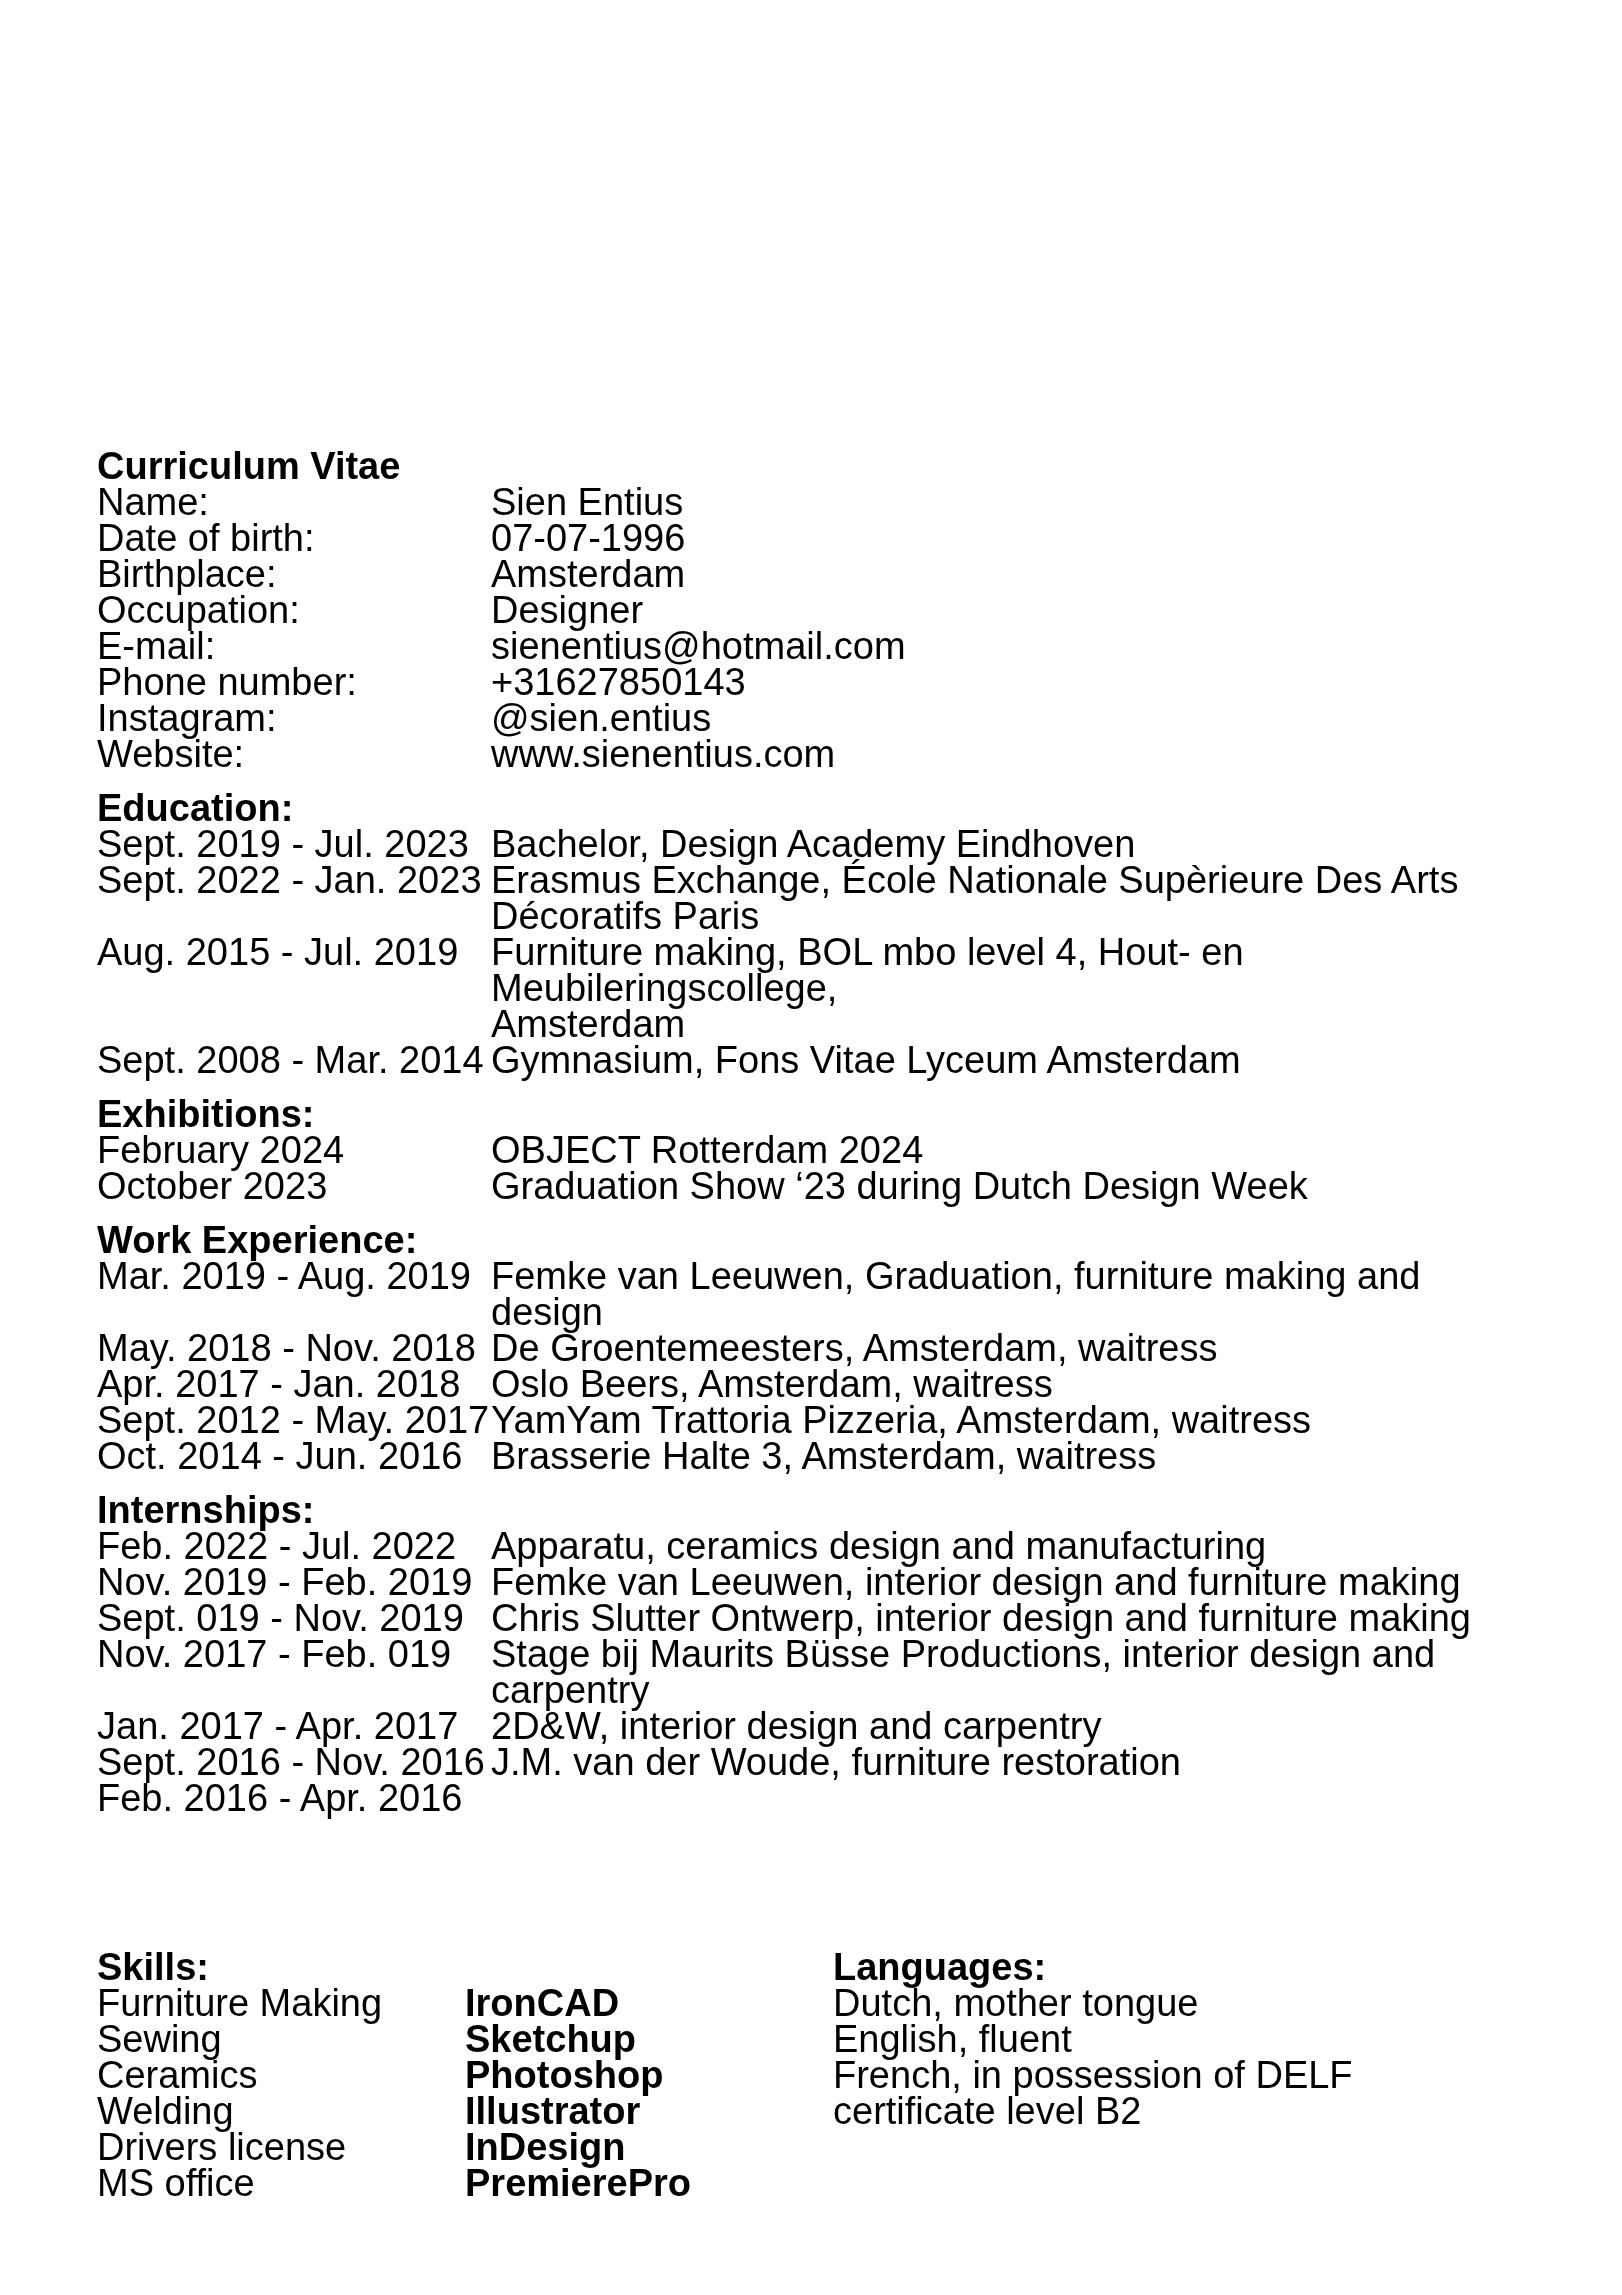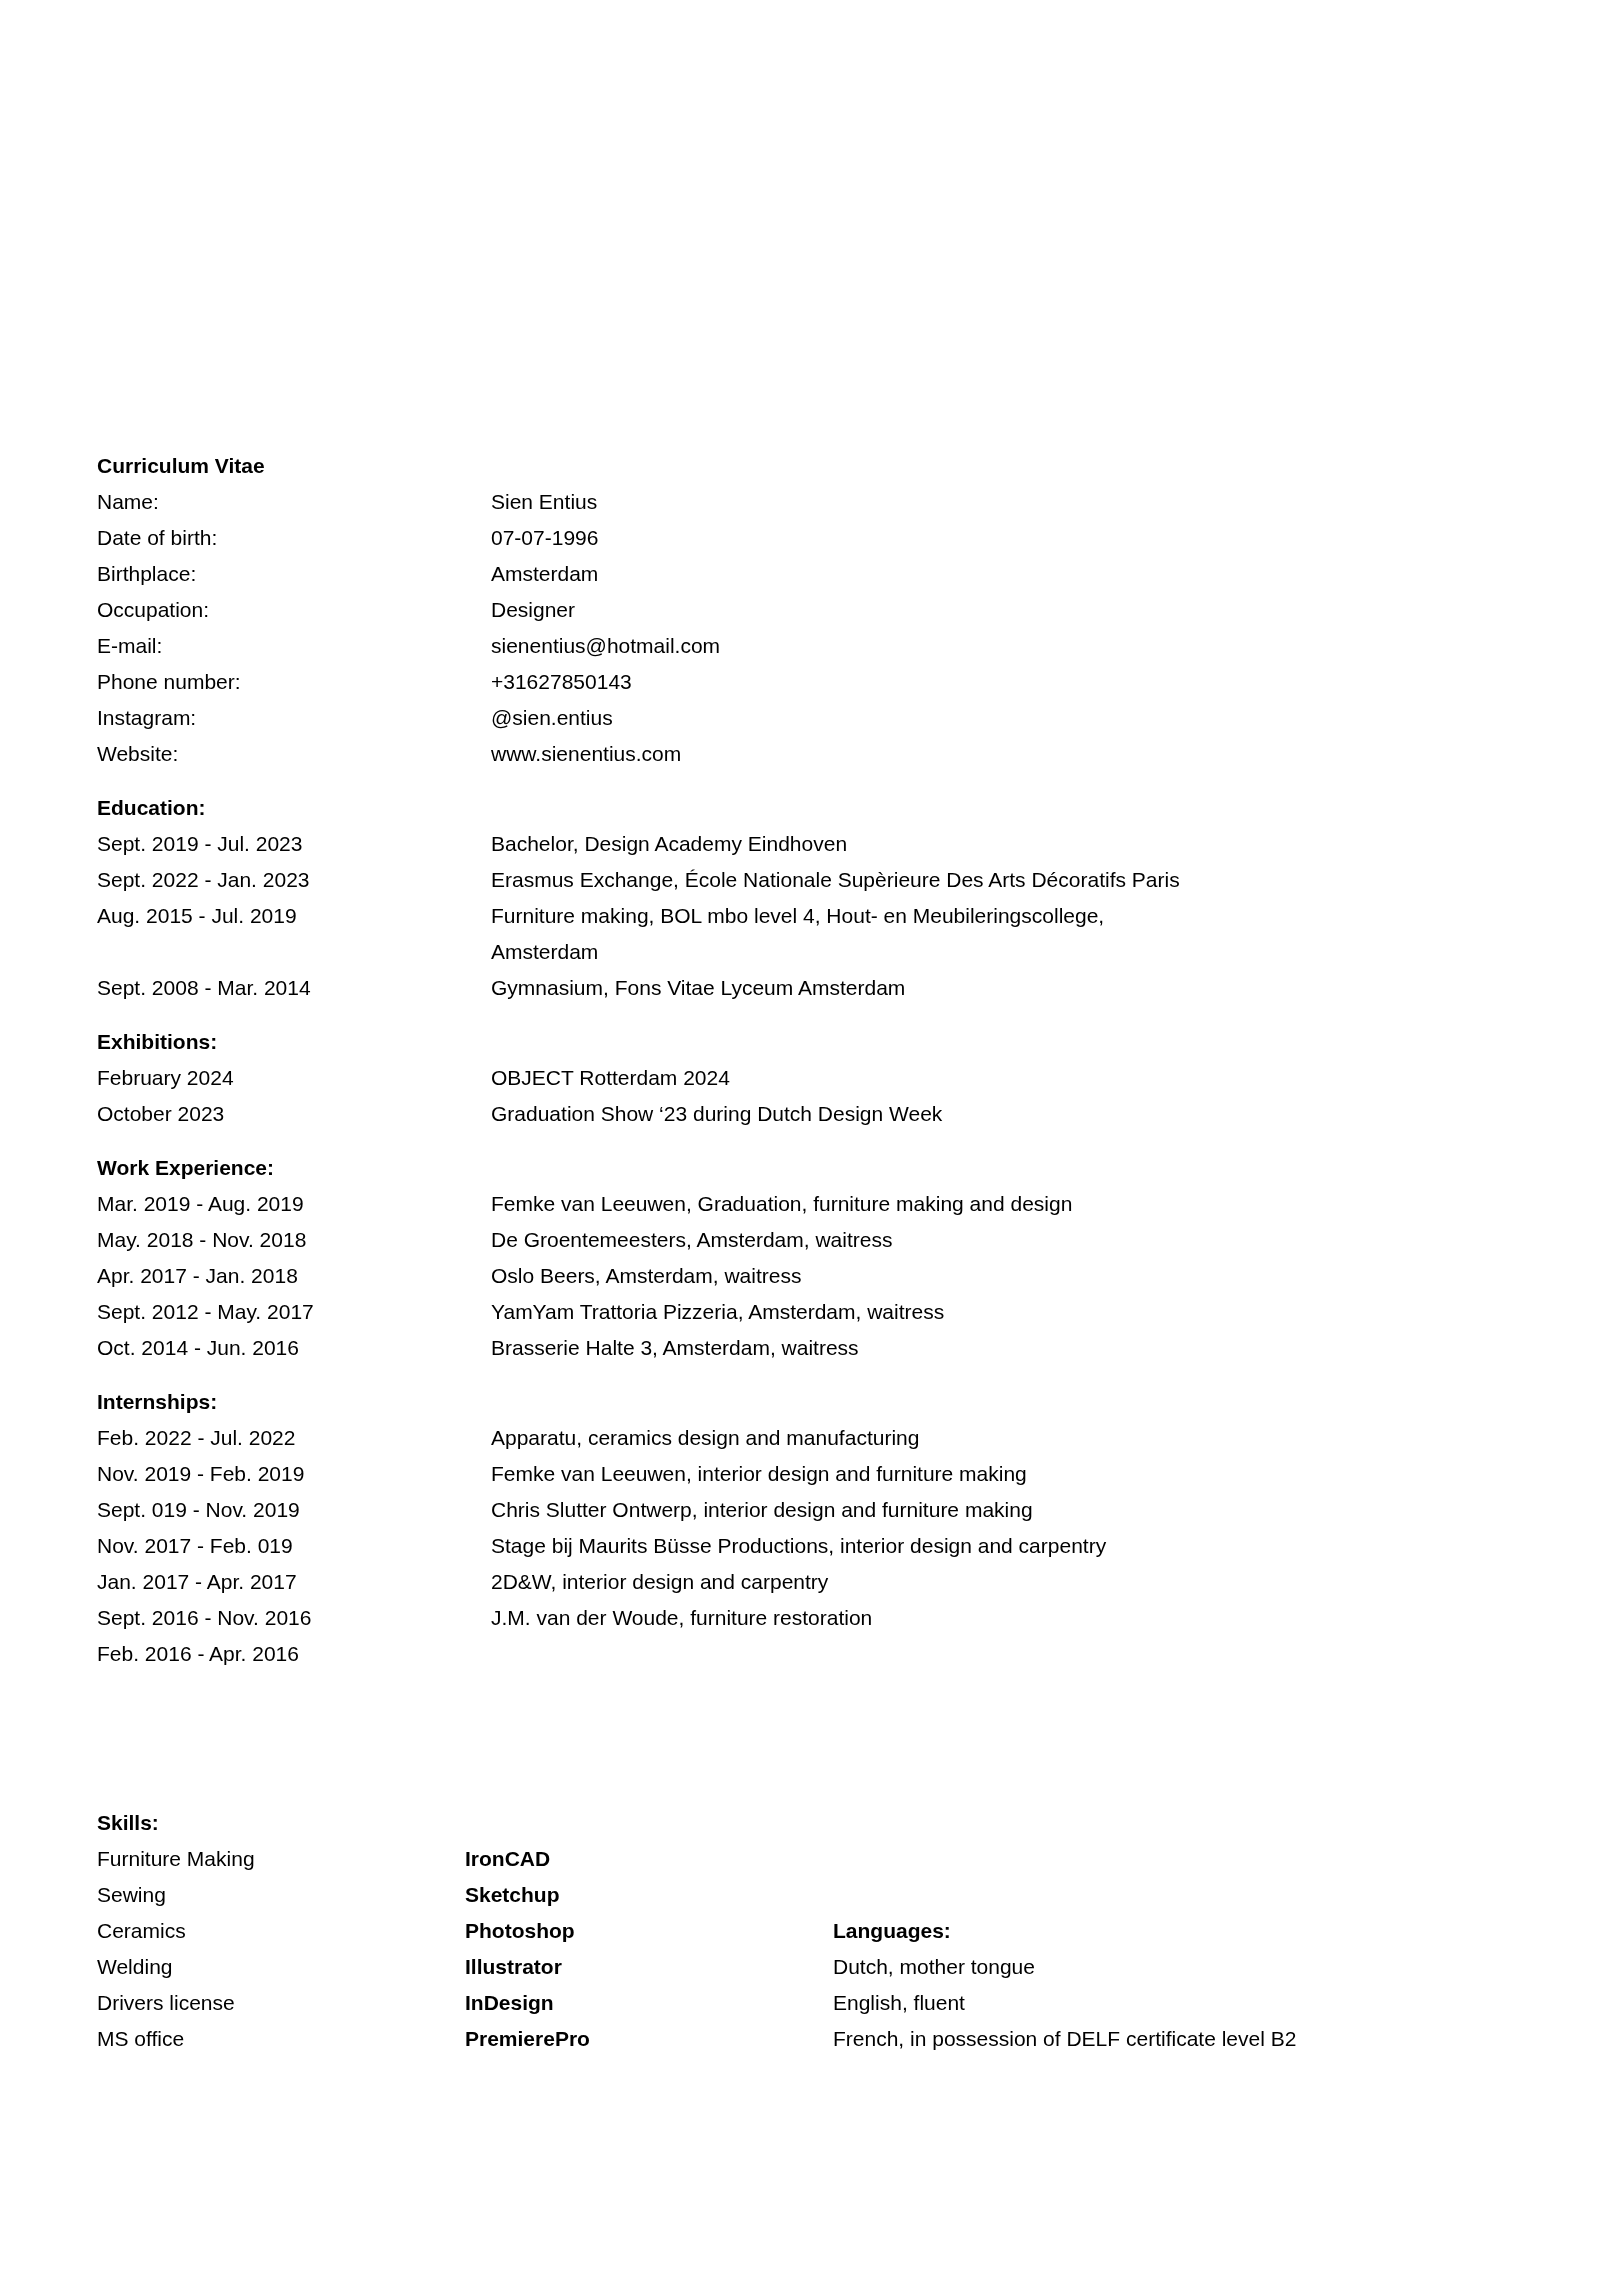--- a/index.html
+++ b/index.html
@@ -8,39 +8,39 @@
     padding: 0;
     background: #ffffff;
   }
   .page {
     position: relative;
     width: 1623px;
     height: 2295px;
     background: #ffffff;
     color: #000000;
     font-family: "Liberation Sans", "DejaVu Sans", sans-serif;
-    font-size: 21px;
+    font-size: 38px;
     line-height: 36px;
     overflow: hidden;
   }
   .content {
     position: absolute;
     left: 97px;
     top: 448px;
     width: 1428px;
   }
   .section { margin-top: 18px; }
   .section:first-child { margin-top: 0; }
   .heading { font-weight: bold; }
   .row { display: flex; align-items: flex-start; }
   .row .label { flex: 0 0 394px; width: 394px; }
   .row .value { flex: 1 1 auto; }
   .skills-block {
     display: flex;
-    align-items: flex-end;
+    align-items: flex-start;
     margin-top: 133px;
   }
   .skills-col1 { flex: 0 0 368px; width: 368px; }
   .skills-col2 { flex: 0 0 368px; width: 368px; padding-top: 36px; font-weight: bold; }
   .lang-col { flex: 1 1 auto; }
 </style>
 </head>
 <body>
 
 <div class="page">

